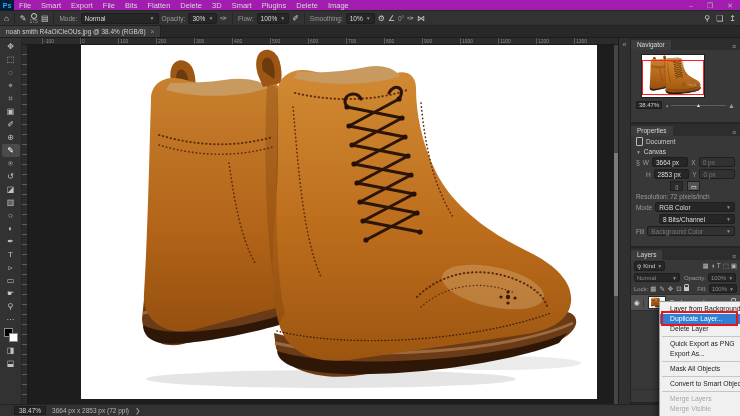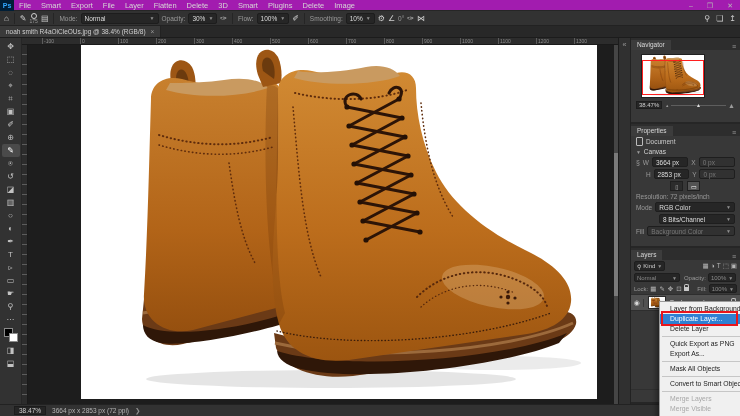--- a/index.html
+++ b/index.html
@@ -209,21 +209,21 @@
 </svg>
 
 <div class="menubar">
   <span class="ps-logo">Ps</span>
   <div class="menus">
 
   <span class="menu-item">File</span>
       <span class="menu-item">Smart</span>
       <span class="menu-item">Export</span>
       <span class="menu-item">File</span>
-      <span class="menu-item">Layer</span>
+      <span class="menu-item">Bits</span>
       <span class="menu-item">Flatten</span>
       <span class="menu-item">Delete</span>
       <span class="menu-item">3D</span>
       <span class="menu-item">Smart</span>
       <span class="menu-item">Plugins</span>
       <span class="menu-item">Delete</span>
       <span class="menu-item">Image</span>
     </div>
   <div class="wincontrols">
 

